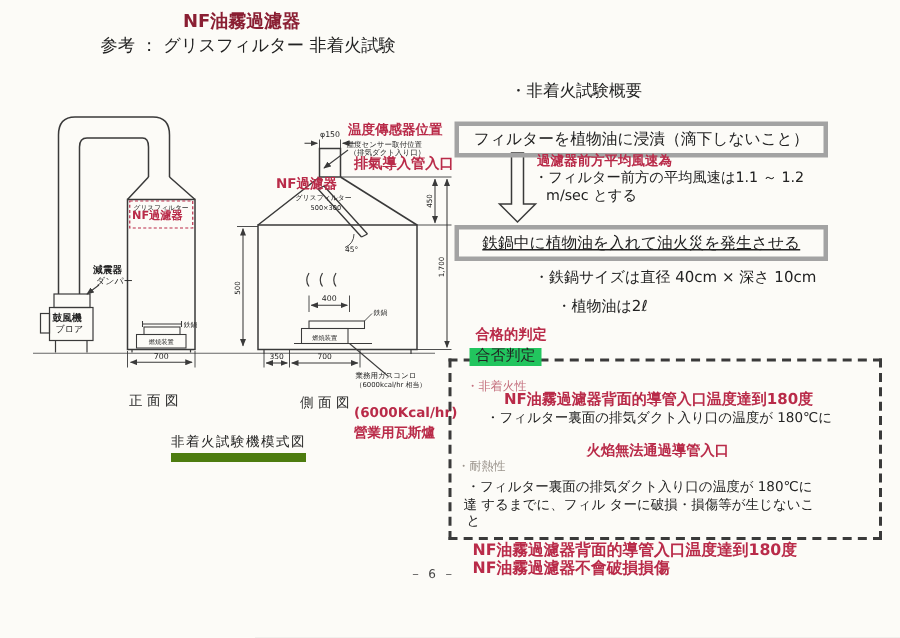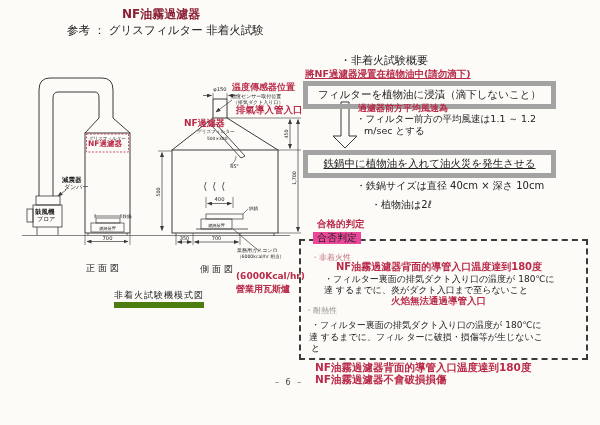--- a/index.html
+++ b/index.html
@@ -3,21 +3,21 @@
 <meta charset="utf-8">
 <style>
   html,body{margin:0;padding:0;background:#e8e8e4;}
   .canvas{position:relative;width:600px;height:425px;background:#fcfbf7;
           font-family:"DejaVu Sans","Liberation Sans",sans-serif;color:#222;overflow:hidden;}
   .lb{position:absolute;white-space:nowrap;line-height:1.15;}
   .red{color:#b92b49;font-weight:bold;}
   .maroon{color:#8a1f33;font-weight:bold;}
   .rose{color:#c4707e;}
   .gray{color:#9b948c;}
-  .boxed{position:absolute;border:5px solid #a3a3a3;display:flex;align-items:center;
+  .boxed{position:absolute;border:3px solid #a3a3a3;display:flex;align-items:center;
          justify-content:center;background:transparent;white-space:nowrap;}
   .dashedbox{position:absolute;border:2px dashed #3a3a3a;}
   .underl{text-decoration:underline;}
   svg{position:absolute;left:0;top:0;}
   svg text{font-family:"DejaVu Sans","Liberation Sans",sans-serif;fill:#222;}
 </style>
 </head>
 <body>
 
 <div class="canvas">
@@ -135,46 +135,44 @@
   <div class="lb red" style="left:232px;top:82px;font-size:9px;">温度傳感器位置</div>
   <div class="lb red" style="left:236px;top:105px;font-size:9.5px;">排氣導入管入口</div>
   <div class="lb red" style="left:184px;top:118px;font-size:9px;">NF過濾器</div>
   <div class="lb" style="left:200px;top:264px;font-size:9px;letter-spacing:3px;">側面図</div>
   <div class="lb red" style="left:236px;top:261px;font-size:9px;margin-top:23px;">營業用瓦斯爐</div>
   <div class="lb red" style="left:236px;top:271px;font-size:9px;">(6000Kcal/hr)</div>
 
   <div class="lb" style="left:114px;top:290px;font-size:9px;letter-spacing:1px;border-bottom:6px solid #4d7c0f;padding-bottom:2px;">非着火試験機模式図</div>
 
   <div class="lb" style="left:340px;top:55px;font-size:11px;">・非着火試験概要</div>
-  <div class="lb red underl" style="left:305px;top:69px;font-size:9.5px;">將NF過濾器浸置在植物油中(請勿滴下)</div>
 
   <div class="boxed" style="left:303px;top:81px;width:243px;height:18px;font-size:10.5px;">
     <span>フィルターを植物油に浸漬（滴下しないこと）</span>
   </div>
 
   <div class="lb red" style="left:358px;top:103px;font-size:9px;">過濾器前方平均風速為</div>
   <div class="lb" style="left:356px;top:114px;font-size:9.5px;">・フィルター前方の平均風速は1.1 ～ 1.2</div>
   <div class="lb" style="left:364px;top:126px;font-size:9.5px;">m/sec とする</div>
 
   <div class="boxed" style="left:303px;top:150px;width:243px;height:18px;font-size:10.5px;text-decoration:underline;">
     <span>鉄鍋中に植物油を入れて油火災を発生させる</span>
   </div>
 
   <div class="lb" style="left:356px;top:180px;font-size:10px;">・鉄鍋サイズは直径 40cm × 深さ 10cm</div>
   <div class="lb" style="left:371px;top:199px;font-size:10px;">・植物油は2ℓ</div>
 
   <div class="lb red" style="left:317px;top:219px;font-size:9.5px;">合格的判定</div>
 
   <div class="dashedbox" style="left:299px;top:239px;width:285px;height:117px;"></div>
-  <div class="lb" style="left:313px;top:232px;font-size:10px;background:#ec4899;padding:0 4px;">合否判定</div>
+  <div class="lb" style="left:313px;top:232px;font-size:10px;background:#22c55e;padding:0 4px;">合否判定</div>
 
   <div class="lb rose" style="left:311px;top:253px;font-size:8px;">・非着火性</div>
   <div class="lb red" style="left:336px;top:261px;font-size:10px;">NF油霧過濾器背面的導管入口温度達到180度</div>
   <div class="lb" style="left:324px;top:274px;font-size:9px;">・フィルター裏面の排気ダクト入り口の温度が 180℃に</div>
-  <div class="lb" style="left:324px;top:285px;font-size:9px;">達 するまでに、炎がダクト入口まで至らないこと</div>
   <div class="lb red" style="left:391px;top:296px;font-size:9.5px;">火焰無法通過導管入口</div>
 
   <div class="lb gray" style="left:305px;top:306px;font-size:8px;">・耐熱性</div>
   <div class="lb" style="left:311px;top:320px;font-size:9px;">・フィルター裏面の排気ダクト入り口の温度が 180℃に</div>
   <div class="lb" style="left:309px;top:332px;font-size:9px;">達 するまでに、フィル ターに破損・損傷等が生じないこ</div>
   <div class="lb" style="left:311px;top:343px;font-size:9px;">と</div>
 
   <div class="lb red" style="left:315px;top:361px;font-size:10.5px;">NF油霧過濾器背面的導管入口温度達到180度</div>
   <div class="lb red" style="left:315px;top:373px;font-size:10.5px;">NF油霧過濾器不會破損損傷</div>
 

